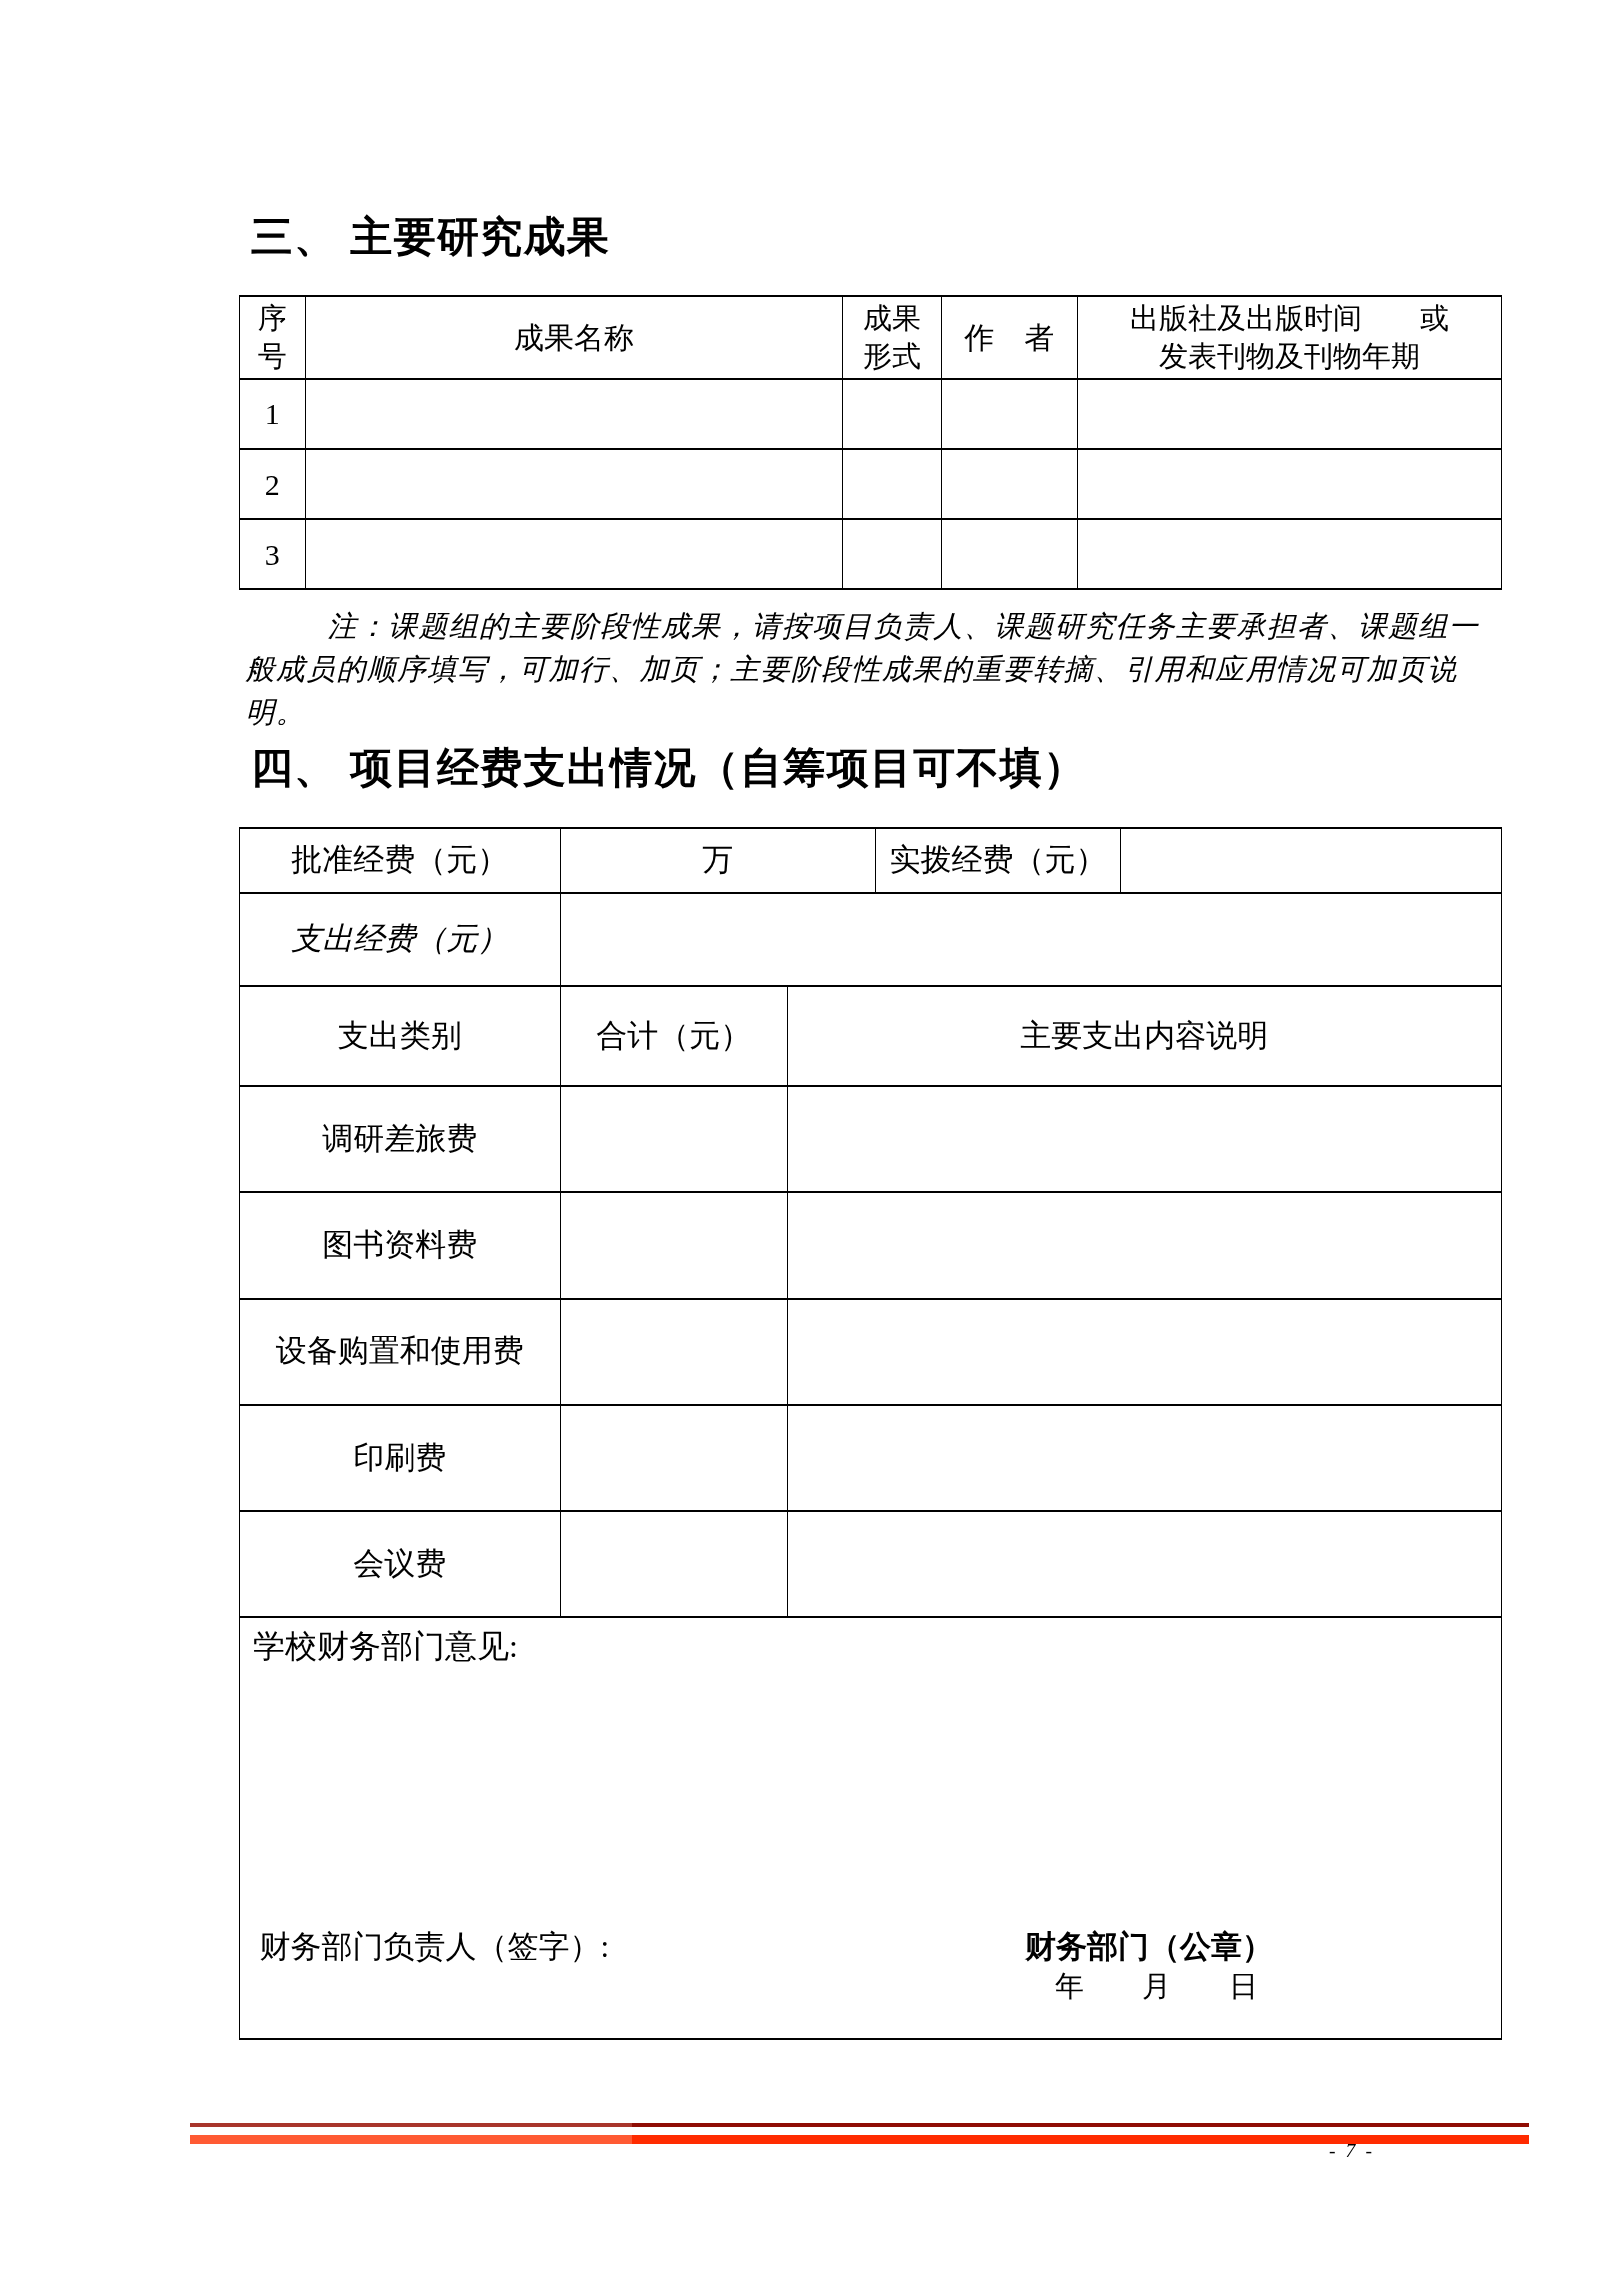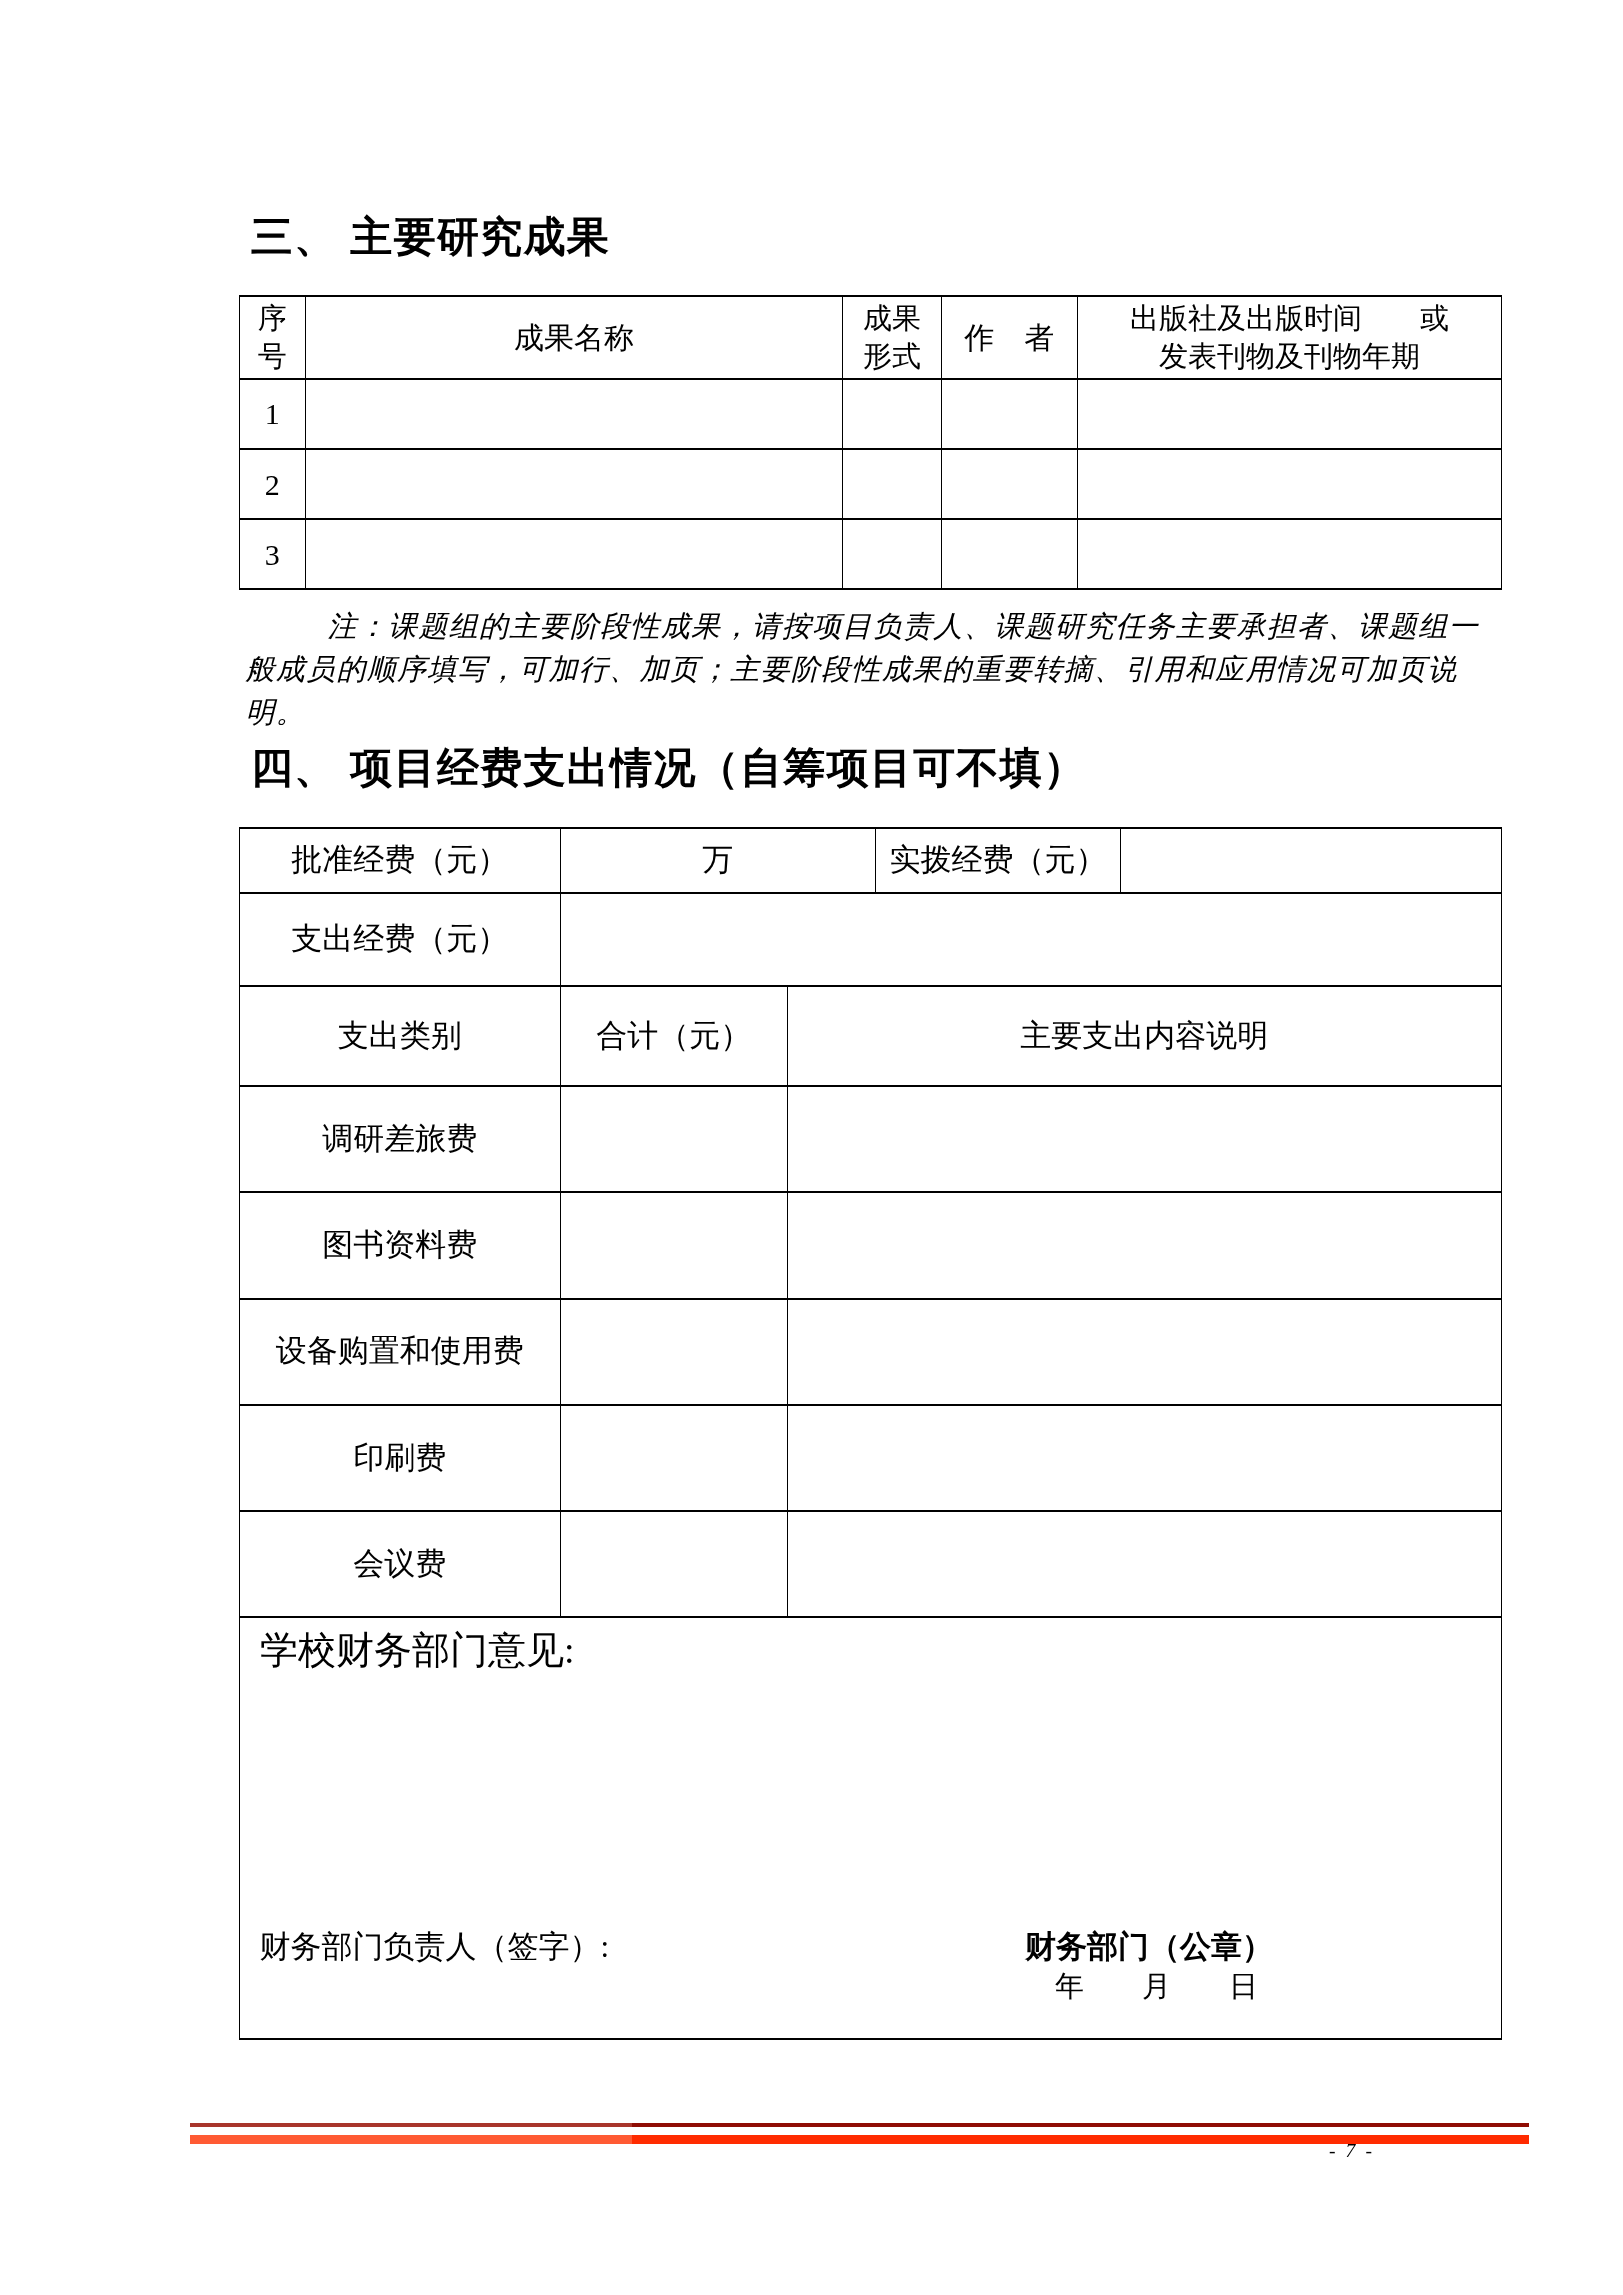--- a/index.html
+++ b/index.html
@@ -27,34 +27,34 @@
     text-align:center;vertical-align:middle;
     font-size:30px;line-height:1.3;
     padding:2.6px;overflow:hidden;
   }
   .pre{white-space:pre-line;}
   .small2{font-size:29px;}
   .t1 .hrow td{height:69px;}
   .t1 .drow td{height:63px;}
   .t2 td{font-size:31px;}
   .t2 .r1 td{height:58px;}
-  .t2 .r2 td{height:86px;}
+  .t2 .r2 td{height:86px;font-style:italic;}
   .t2 .r3 td{height:93px;}
   .t2 .rx td{height:99px;}
   .note{
     font-style:italic;
     font-size:29px;line-height:43px;letter-spacing:1.3px;
     white-space:pre-line;text-indent:82px;
     margin:14.4px 0 0 6.5px;width:1267px;
   }
   .opinion-cell{
     position:relative;height:420px;
     text-align:left;vertical-align:top;padding:0;
   }
-  .op-title{position:absolute;top:7.9px;left:20px;font-size:38px;}
+  .op-title{position:absolute;top:7.9px;left:13px;font-size:32px;}
   .op-sig{position:absolute;top:309px;left:19.6px;font-size:31px;}
   .op-seal{position:absolute;top:309px;left:785px;font-size:31px;font-weight:bold;}
   .op-date{position:absolute;top:350px;left:815px;font-size:29px;}
   .rule{position:absolute;left:190px;width:1339px;}
   .rule-top{top:2123px;height:3.9px;background:linear-gradient(90deg,#a8352b 0%,#a8352b 33%,#8f0c04 33%,#8f0c04 100%);}
   .rule-bottom{top:2135px;height:8.5px;background:linear-gradient(90deg,#ff5a33 0%,#ff5a33 33%,#ff2b00 33%,#ff2b00 100%);}
   .page-num{
     position:absolute;top:2140px;left:1329px;
     font-size:19.6px;font-style:italic;letter-spacing:2.6px;
     font-family:"Liberation Serif","DejaVu Serif",serif;

